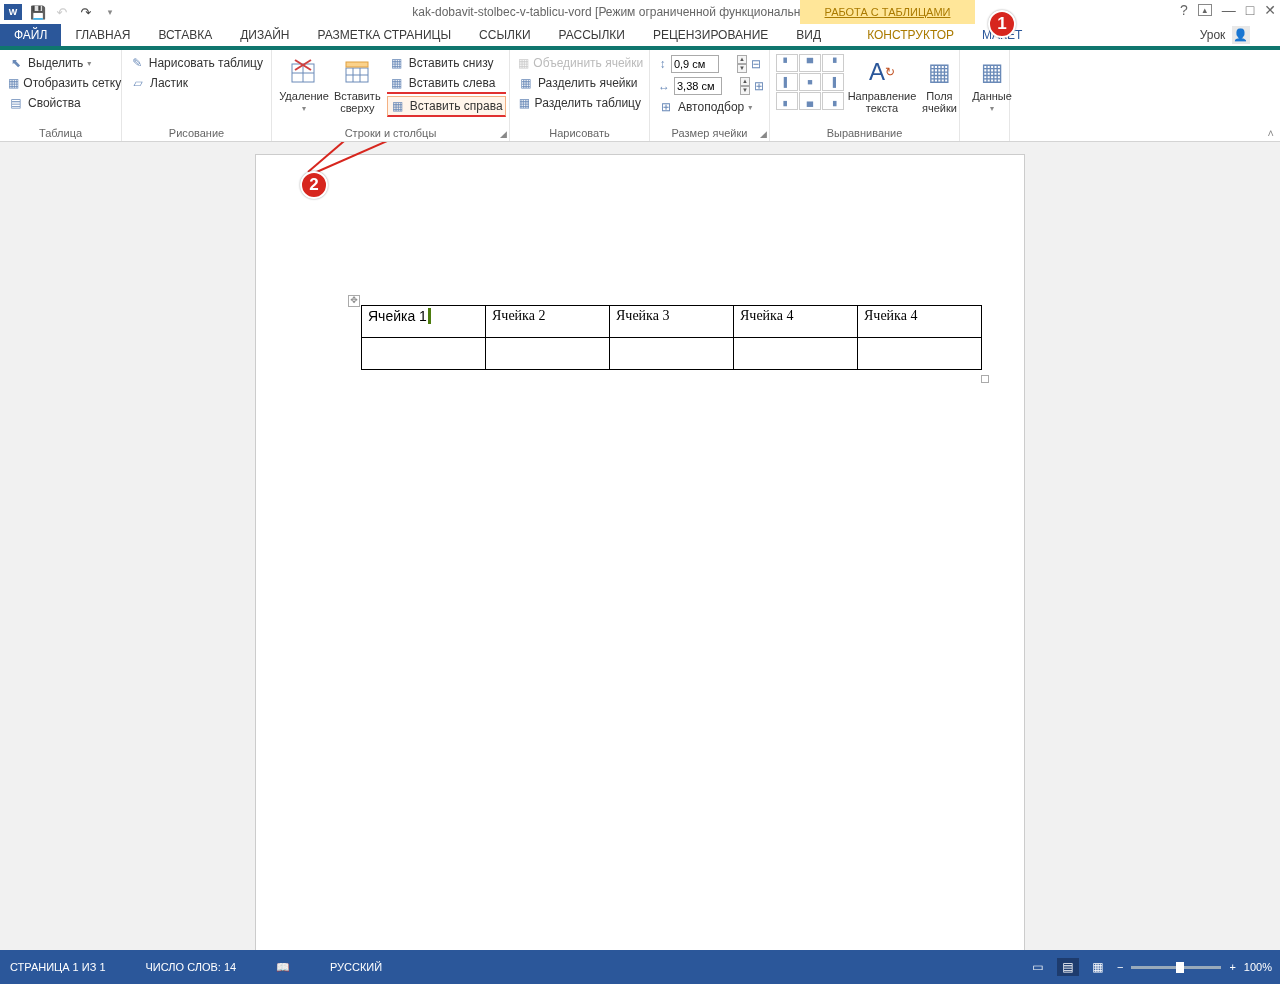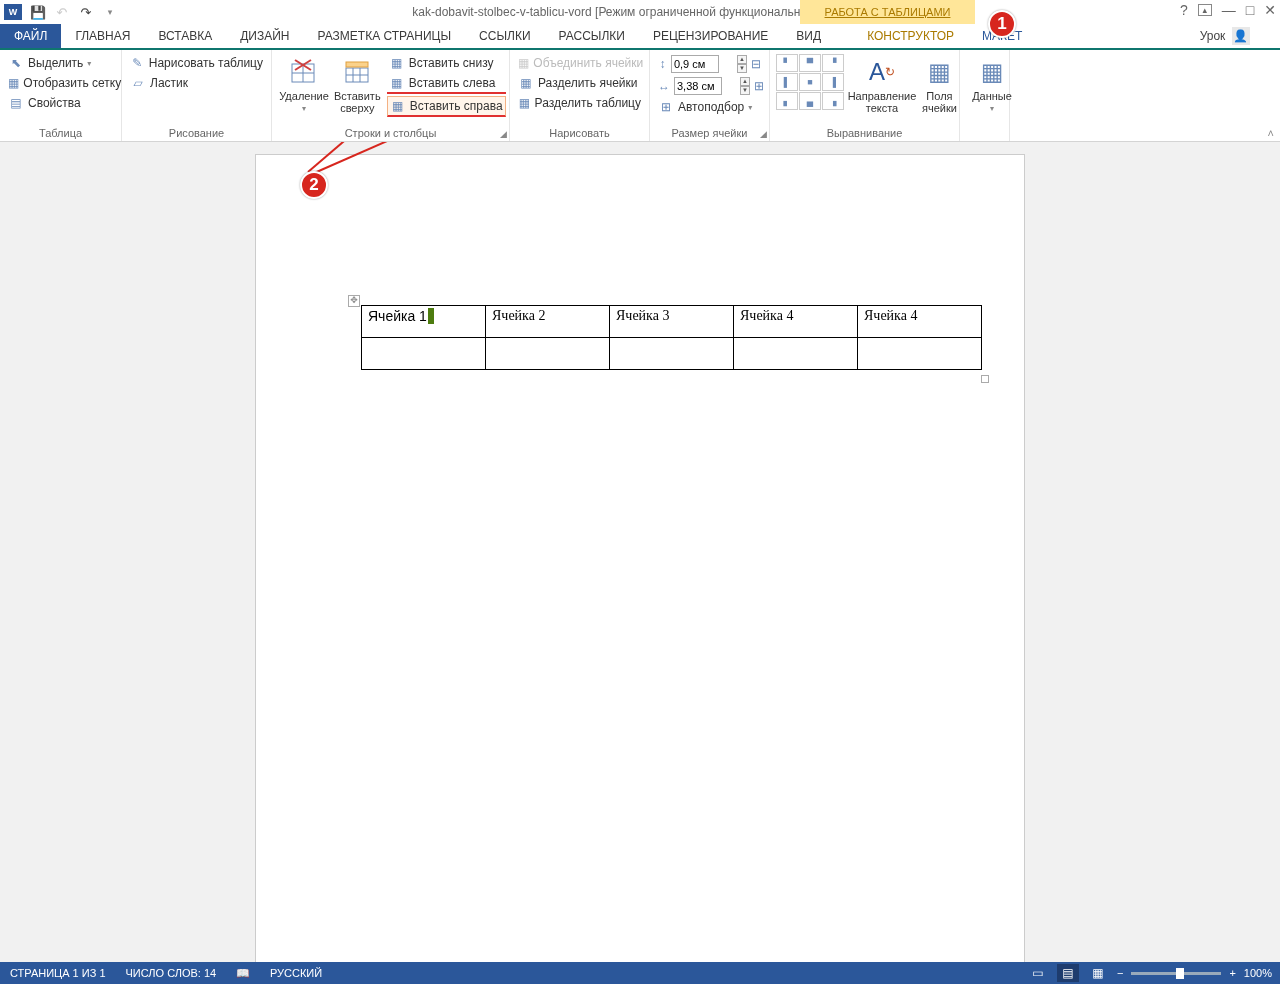--- a/index.html
+++ b/index.html
@@ -6,21 +6,21 @@
   body { width: 1280px; height: 984px; background: #fff; overflow: hidden; font-size: 12px; position: relative; }
   .titlebar { height: 24px; background: #fff; display: flex; align-items: center; position: relative; }
   .qat { display: flex; align-items: center; gap: 8px; padding-left: 4px; }
   .word-icon { width: 18px; height: 16px; background: #2b579a; color: #fff; font-weight: bold; font-size: 9px; display: flex; align-items: center; justify-content: center; }
   .qat-btn { width: 16px; height: 16px; color: #444; font-size: 13px; display: flex; align-items: center; justify-content: center; cursor: pointer; }
   .title { position: absolute; left: 50%; transform: translateX(-50%); color: #666; font-size: 12px; }
   .ctx-tab-hdr { position: absolute; left: 800px; top: 0; width: 175px; height: 24px; background: #ffe699; color: #aa7a00; font-size: 11px; display: flex; align-items: center; justify-content: center; text-decoration: underline; }
   .win-ctrls { position: absolute; right: 4px; top: 2px; display: flex; gap: 10px; align-items: center; }
   .win-ctrls span { color: #666; font-size: 14px; cursor: pointer; }
   .user { width: 18px; height: 18px; background: #e8e8e8; display:flex; align-items:center; justify-content:center; color:#999; font-size:12px; }
-  .tabbar { height: 26px; background: #fff; display: flex; align-items: stretch; border-bottom: 2px solid #0f766e; position:relative; }
+  .tabbar { height: 26px; background: #fff; display: flex; align-items: stretch; border-bottom: 4px solid #0f766e; position:relative; }
   .tab { padding: 0 14px; font-size: 12px; color: #3a3a3a; display: flex; align-items: center; cursor: pointer; text-transform: uppercase; }
   .tab.file { background: #2b579a; color: #fff; }
   .tab.ctx1 { color: #aa7a00; margin-left: 18px; }
   .tab.ctx2 { color: #aa7a00; background: #fff; }
   .tab.active { color: #2b579a; }
   .login { position: absolute; right: 30px; font-size: 12px; color: #444; display:flex; align-items:center; height:100%; }
   .ribbon { height: 92px; width: 100%; background: #fff; border-bottom: 1px solid #d4d4d4; display: flex; position: relative; }
   .group { border-right: 1px solid #e6e6e6; padding: 4px 6px 0 6px; display: flex; flex-direction: column; justify-content: space-between; position:relative; }
   .glabel { font-size: 11px; color: #666; text-align: center; padding: 2px 0 2px; }
   .stack { display: flex; flex-direction: column; gap: 2px; }
@@ -41,24 +41,24 @@
   .cmd.disabled .ico { color:#ccc; }
   .dlg-launcher { position:absolute; right:2px; bottom:2px; font-size:9px; color:#888; cursor:pointer; }
   .collapse-caret { position:absolute; right:6px; bottom:2px; font-size:11px; color:#888; cursor:pointer; }
   .canvas { background:#f1f1f1; display:flex; justify-content:center; height: calc(984px - 24px - 26px - 92px - 22px); overflow:hidden; position:relative; }
   .page { width:770px; background:#fff; border:1px solid #ccc; margin-top:12px; position:relative; height:890px; }
   .doc-title { position:absolute; left:110px; top:75px; font-size:24px; font-family:"Times New Roman", serif; color:#000; }
   .doc-title .u { border-bottom:1px dotted #c00; }
   .tbl-handle { position:absolute; left:92px; top:140px; width:12px; height:12px; border:1px solid #aaa; font-size:9px; line-height:9px; text-align:center; color:#888; }
   .word-table { position:absolute; left:105px; top:150px; border-collapse:collapse; }
   .word-table td { border:1px solid #000; width:124px; height:32px; font-family:"Times New Roman",serif; font-size:14px; padding:2px 6px; vertical-align:top; }
-  .cursor-mark { border-right:6px solid #4d7c0f; padding-right:1px; }
+  .cursor-mark { border-right:3px solid #4d7c0f; padding-right:1px; }
   .resize-handle { position:absolute; left:725px; top:220px; width:8px; height:8px; border:1px solid #aaa; }
   .badge { position:absolute; width:28px; height:28px; border-radius:50%; background:#d7261e; color:#fff; font-weight:bold; font-size:17px; display:flex; align-items:center; justify-content:center; border:2px solid #fff; box-shadow:0 0 2px rgba(0,0,0,.4); z-index:10; }
-  .statusbar { position:fixed; bottom:0; left:0; width:100%; height:22px; background:#2b579a; color:#fff; display:flex; align-items:center; font-size:11px; }
+  .statusbar { position:fixed; bottom:0; left:0; width:100%; height:34px; background:#2b579a; color:#fff; display:flex; align-items:center; font-size:11px;gap:20px; }
   .sb-item { padding:0 10px; }
   .sb-right { margin-left:auto; display:flex; align-items:center; gap:8px; padding-right:8px; }
   .view-btn { width:22px; height:18px; color:#fff; font-size:12px; display:flex; align-items:center; justify-content:center; cursor:pointer; }
   .view-btn.active { background:#1e3c6e; }
   .zoom-slider { width:90px; height:3px; background:#9ab; position:relative; }
   .zoom-slider .thumb { position:absolute; left:45px; top:-4px; width:8px; height:11px; background:#fff; }
   svg.arrow { position:absolute; z-index:5; pointer-events:none; }
 </style>
 </head>
 <body>

